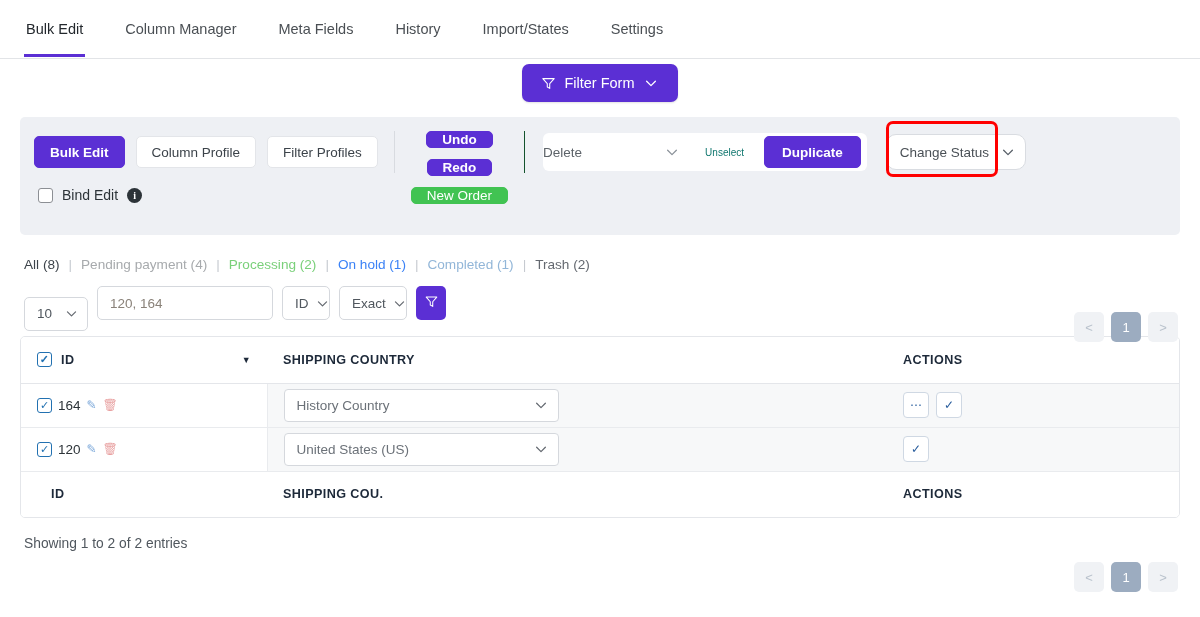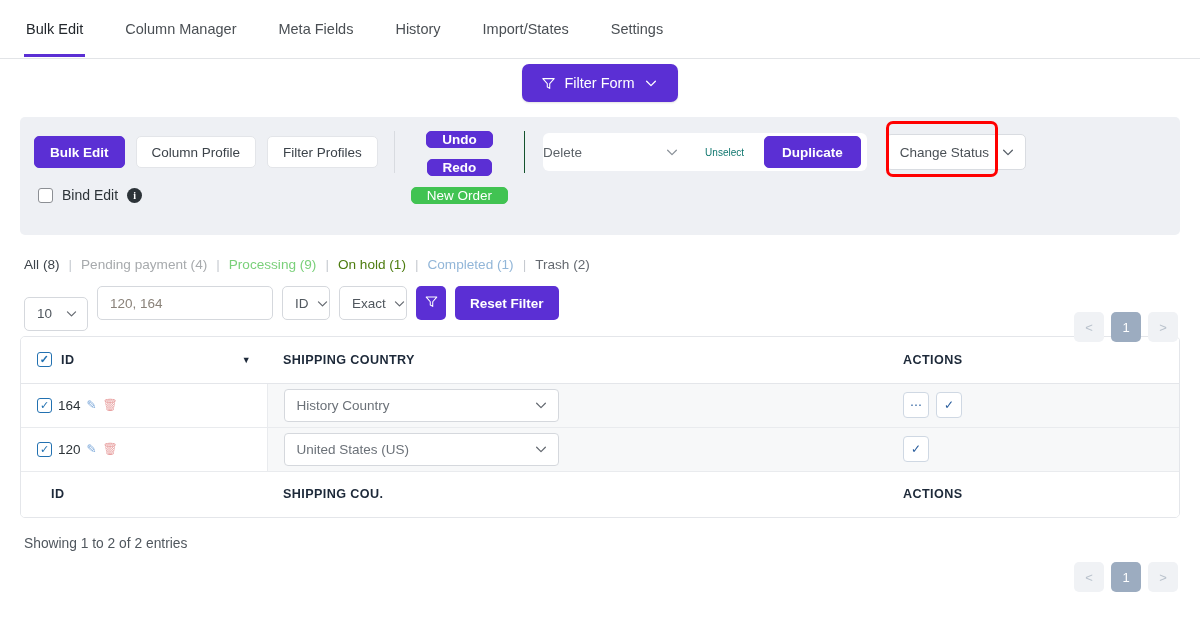--- a/index.html
+++ b/index.html
@@ -130,21 +130,21 @@
     cursor:pointer;
   }
   .btn-duplicate{
     background:#5b2fd4;color:#fff;border:1px solid #5b2fd4;
     height:32px;border-radius:5px;padding:0 17px;
     display:inline-flex;align-items:center;font-size:13.5px;font-weight:bold;
     cursor:pointer;margin:0 6px;
   }
   .sel-status{
     width:140px;height:36px;margin-left:8px;
-    border:1px solid #d9dce1;border-radius:5px;background:#fff;
+    border:1px solid #d9dce1;border-radius:10px;background:#fff;
     display:flex;align-items:center;justify-content:space-between;
     padding:0 10px 0 13px;font-size:13.5px;color:#4a5056;cursor:pointer;
   }
 
   .red-highlight{
     position:absolute;
     border:3px solid #ff0000;
     border-radius:7px;
     pointer-events:none;
   }
@@ -362,23 +362,23 @@
   </div>
 
   <div class="red-highlight" style="left:866px; top:4px; width:112px; height:56px;"></div>
 </div>
 
 <div class="statuslinks">
   <a style="color:#3c434a">All (8)</a>
   <span class="sl-sep">|</span>
   <a style="color:#a7aaad">Pending payment (4)</a>
   <span class="sl-sep">|</span>
-  <a style="color:#7ad07a">Processing (9)</a>
+  <a style="color:#7ad07a">Processing (2)</a>
   <span class="sl-sep">|</span>
-  <a style="color:#4d7c0f">On hold (1)</a>
+  <a style="color:#3b82f6">On hold (1)</a>
   <span class="sl-sep">|</span>
   <a style="color:#92b6d8">Completed (1)</a>
   <span class="sl-sep">|</span>
   <a style="color:#646970">Trash (2)</a>
 </div>
 
 <div class="filterrow">
   <div class="ctl sel w-10">
     <span>10</span>
     <span>
@@ -411,21 +411,20 @@
   </div>
 
   <div class="icon-funnel-btn">
     <span>
       <svg width="13" height="13" viewBox="0 0 16 16">
           <path d="M1.5 2.5h13l-5 5.8V14l-3 -1.6V8.3z" fill="none" stroke="#ffffff" stroke-width="1.3" stroke-linejoin="round"></path>
         </svg>
     </span>
   </div>
 
-  <div class="btn-reset">Reset Filter</div>
 </div>
 
 <div class="pager pager-top">
   <div class="pg">&lt;</div>
   <div class="pg current">1</div>
   <div class="pg">&gt;</div>
 </div>
 
 <div class="tablewrap">
   <table>

